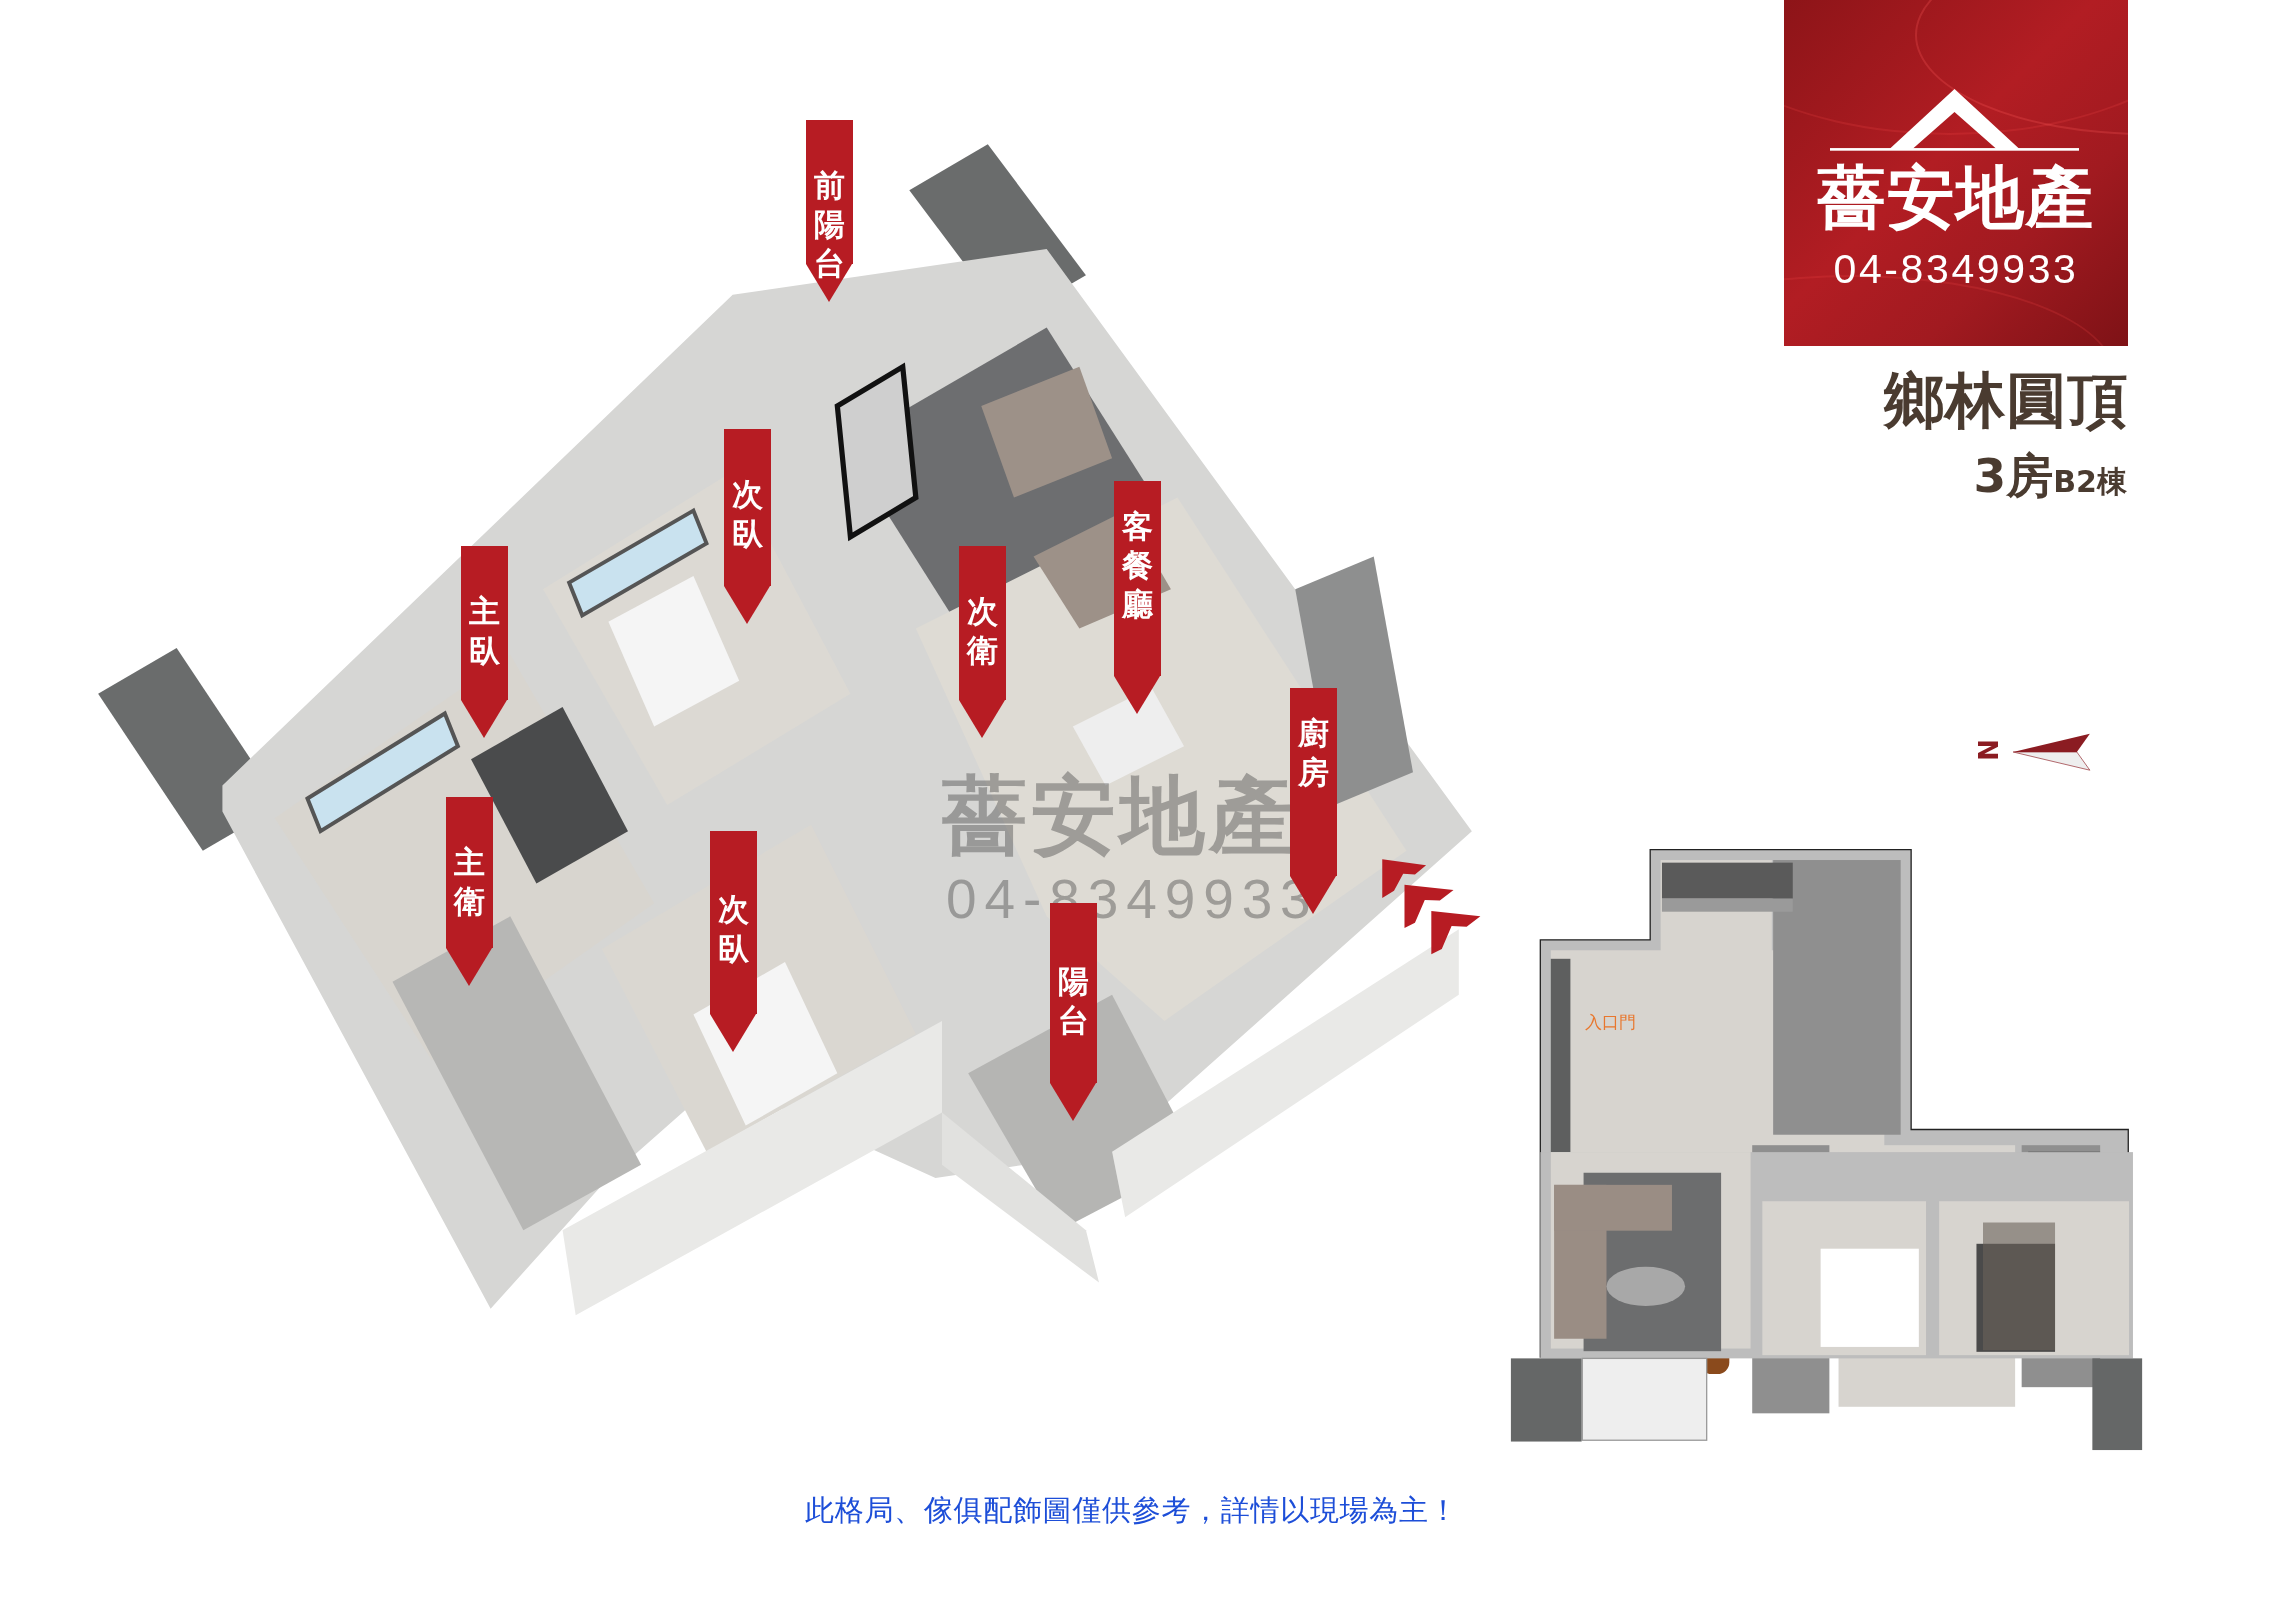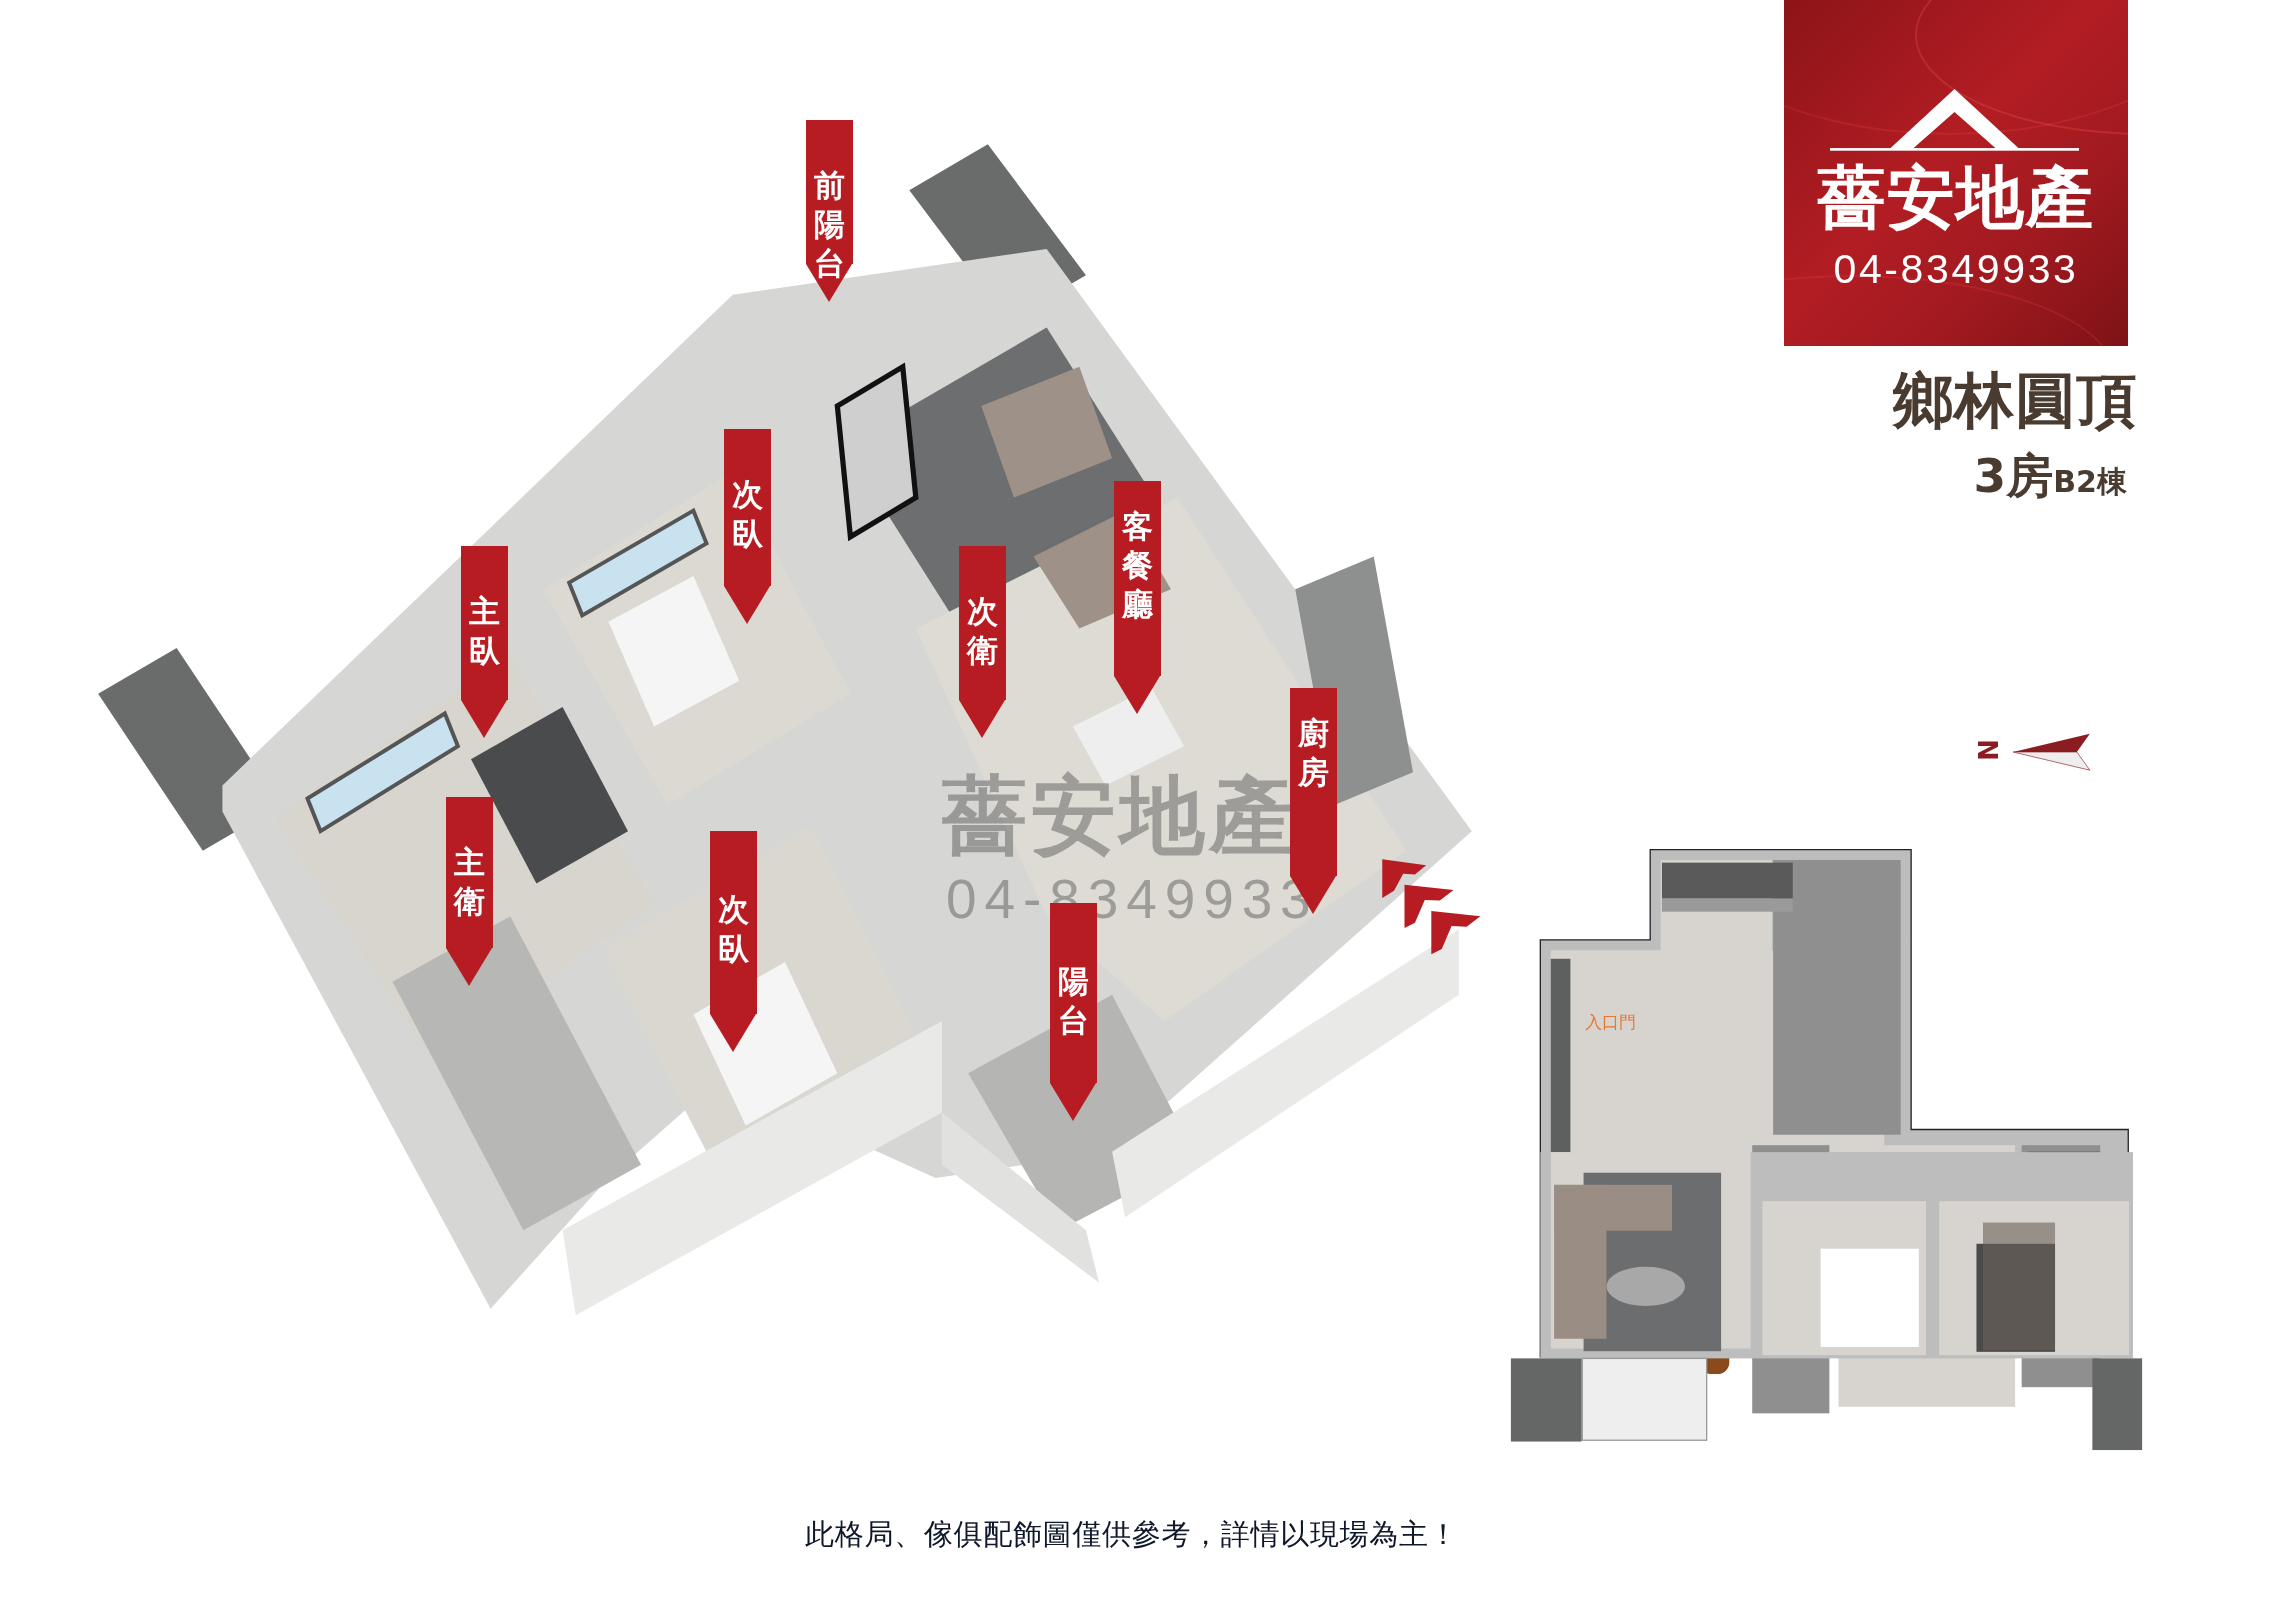--- a/index.html
+++ b/index.html
@@ -4,26 +4,26 @@
 <style>
   html,body{margin:0;padding:0;background:#ffffff;}
   body{width:2295px;height:1623px;position:relative;overflow:hidden;font-family:"DejaVu Sans","Liberation Sans",sans-serif;}
   .abs{position:absolute;}
   
   .logo{left:1784px;top:0;width:344px;height:346px;background:linear-gradient(135deg,#8d1418 0%,#b21d23 45%,#a11a20 70%,#7e1216 100%);overflow:hidden;}
   .logo .wave{position:absolute;border-radius:50%;border:2px solid rgba(255,80,80,0.18);}
   .logo .roof{position:absolute;left:46px;top:89px;width:249px;height:69px;}
   .logo .brand{position:absolute;left:0;width:100%;top:164px;text-align:center;color:#fff;font-size:68px;font-weight:bold;letter-spacing:1.3px;line-height:1;}
   .logo .phone{position:absolute;left:0;width:100%;top:249px;text-align:center;color:#fff;font-size:41px;letter-spacing:2.6px;line-height:1;font-family:"Liberation Sans",sans-serif;}
-  .project-title{right:157px;top:370px;color:#4a3b30;font-size:60px;font-weight:bold;letter-spacing:1.3px;line-height:1;}
+  .project-title{right:166px;top:370px;color:#4a3b30;font-size:60px;font-weight:bold;letter-spacing:1.3px;line-height:1;}
   .project-sub{right:168px;top:452px;color:#4a3b30;line-height:1;font-weight:bold;}
   .project-sub .big{font-size:47px;}
   .project-sub .small{font-size:30px;text-align:center;}
   .north{left:1976px;top:726px;width:131px;height:52px;}
-  .disclaimer{left:805px;top:1491px;font-size:29px;color:#0f172a;letter-spacing:0.7px;font-family:"DejaVu Serif","Liberation Serif",serif;margin-top:24px;}
+  .disclaimer{left:805px;top:1491px;font-size:29px;color:#1d4ed8;letter-spacing:0.7px;font-family:"DejaVu Serif","Liberation Serif",serif;}
   
   .tag{position:absolute;width:47px;color:#fff;font-weight:bold;font-size:31px;text-align:center;}
   .tag .body{background:#b71c23;padding-top:46px;line-height:1.25;}
   .tag .tip{width:0;height:0;border-left:23.6px solid transparent;border-right:23.6px solid transparent;border-top:38px solid #b71c23;}
   .watermark{color:rgba(80,80,80,0.45);}
 </style>
 </head>
 <body>
 
 <div class="abs logo">

